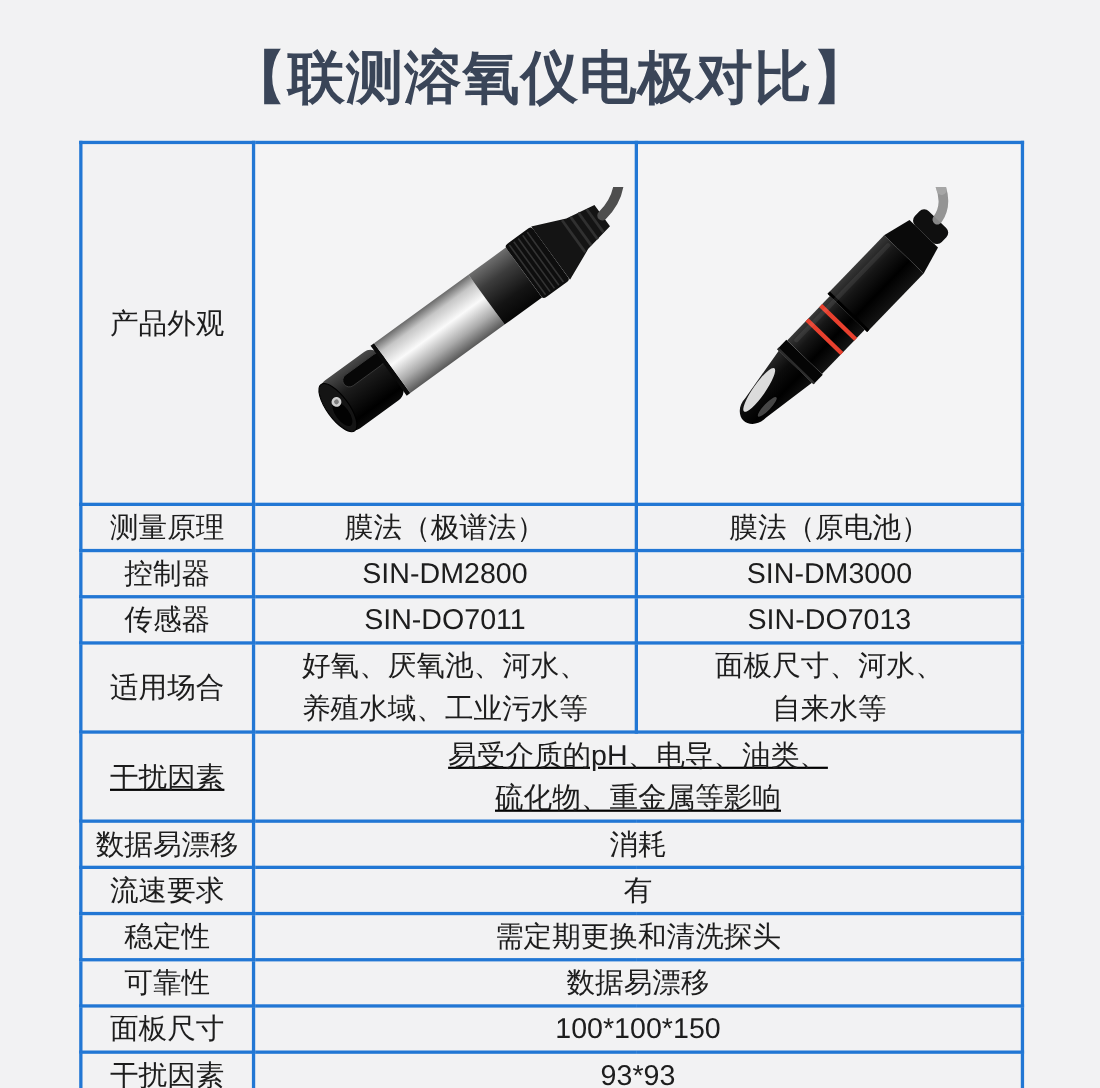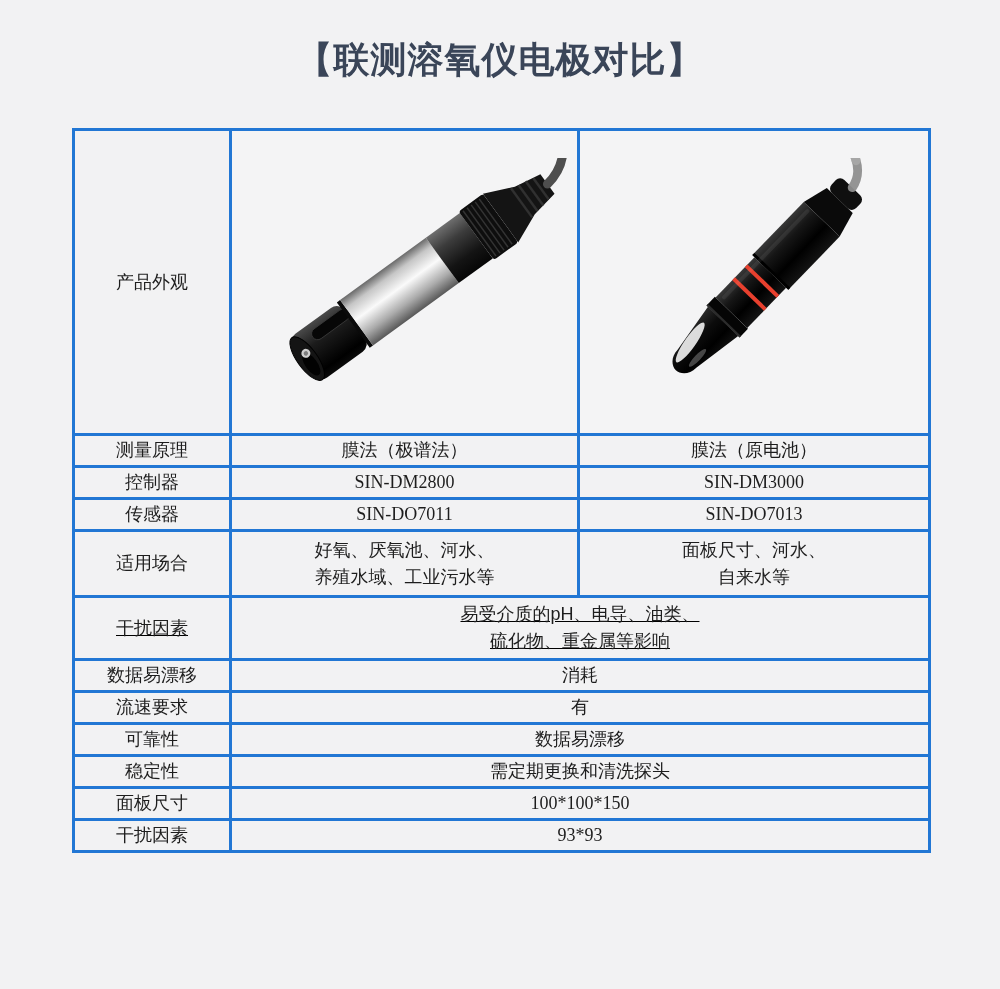--- a/index.html
+++ b/index.html
@@ -6,41 +6,41 @@
   body{
     width:1000px;height:989px;
     background:#f2f2f3;
     font-family:"Liberation Sans","DejaVu Sans",sans-serif;
     position:relative;overflow:hidden;
   }
   .page{position:relative;width:1000px;height:989px;}
   .title{
     position:absolute;top:36px;left:0;width:1000px;
     text-align:center;
-    font-size:36px;font-weight:700;color:#3a4558;
+    font-size:52px;font-weight:700;color:#3a4558;
     letter-spacing:1px;
   }
   table.cmp{
     position:absolute;left:72px;top:128px;
     width:856px;
     border-collapse:collapse;table-layout:fixed;
   }
   table.cmp td{
     border:3px solid #2277d4;
     text-align:center;vertical-align:middle;
-    font-size:18px;color:#1d1d1d;
+    font-size:26px;color:#1d1d1d;
     line-height:1.5;
     white-space:pre-line;
     padding:0 4px;
     overflow:hidden;
   }
   td.photo{padding:0;background:#f4f4f5;}
   td.photo svg{display:block;margin:0 auto;}
   tr.rA{height:254px;}
-  tr.rS{height:32px;font-family:Liberation Serif, serif;}
+  tr.rS{height:32px;}
   tr.rM{height:66px;}
   tr.rN{height:63px;text-decoration:underline;}
 </style>
 </head>
 <body>
 
 <div class="page">
 
   <div class="title">【联测溶氧仪电极对比】</div>
 
@@ -180,27 +180,27 @@
       <td>数据易漂移</td>
       <td colspan="2">消耗</td>
     </tr>
 
     <tr class="rS">
       <td>流速要求</td>
       <td colspan="2">有</td>
     </tr>
 
     <tr class="rS">
+      <td>稳定性</td>
+      <td colspan="2">需定期更换和清洗探头</td>
+    </tr>
+
+    <tr class="rS">
       <td>可靠性</td>
       <td colspan="2">数据易漂移</td>
-    </tr>
-
-    <tr class="rS">
-      <td>稳定性</td>
-      <td colspan="2">需定期更换和清洗探头</td>
     </tr>
 
 
 
     <tr class="rS">
       <td>面板尺寸</td>
       <td colspan="2">100*100*150</td>
     </tr>
 
     <tr class="rS">

